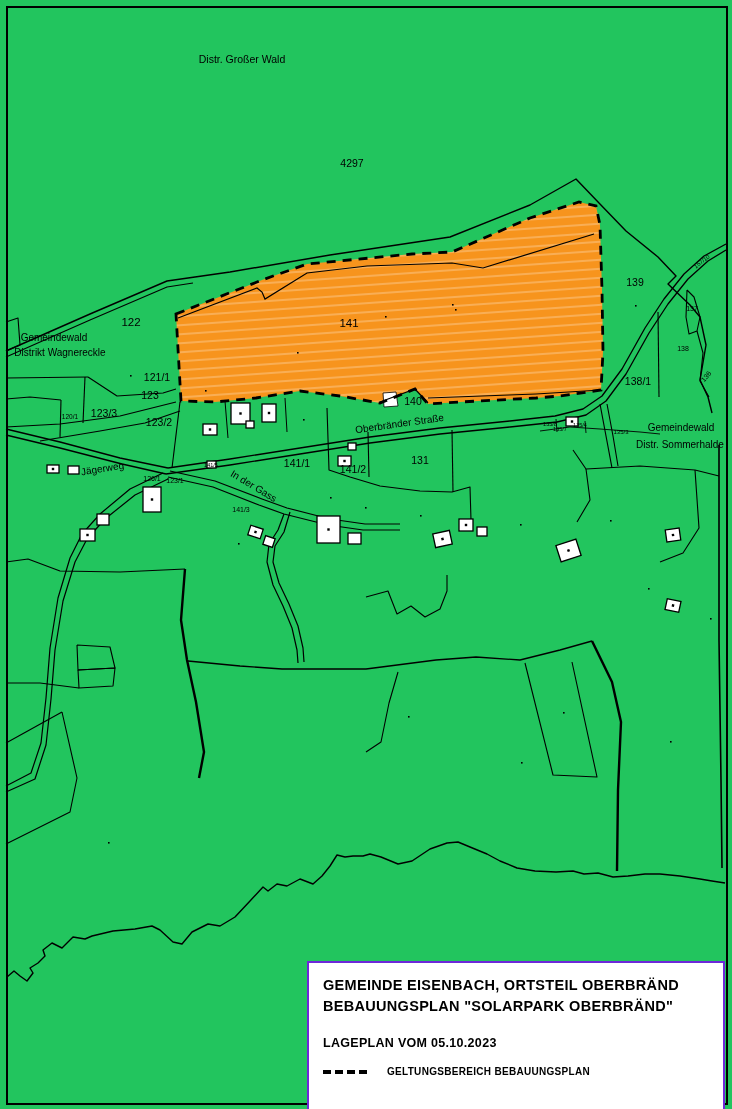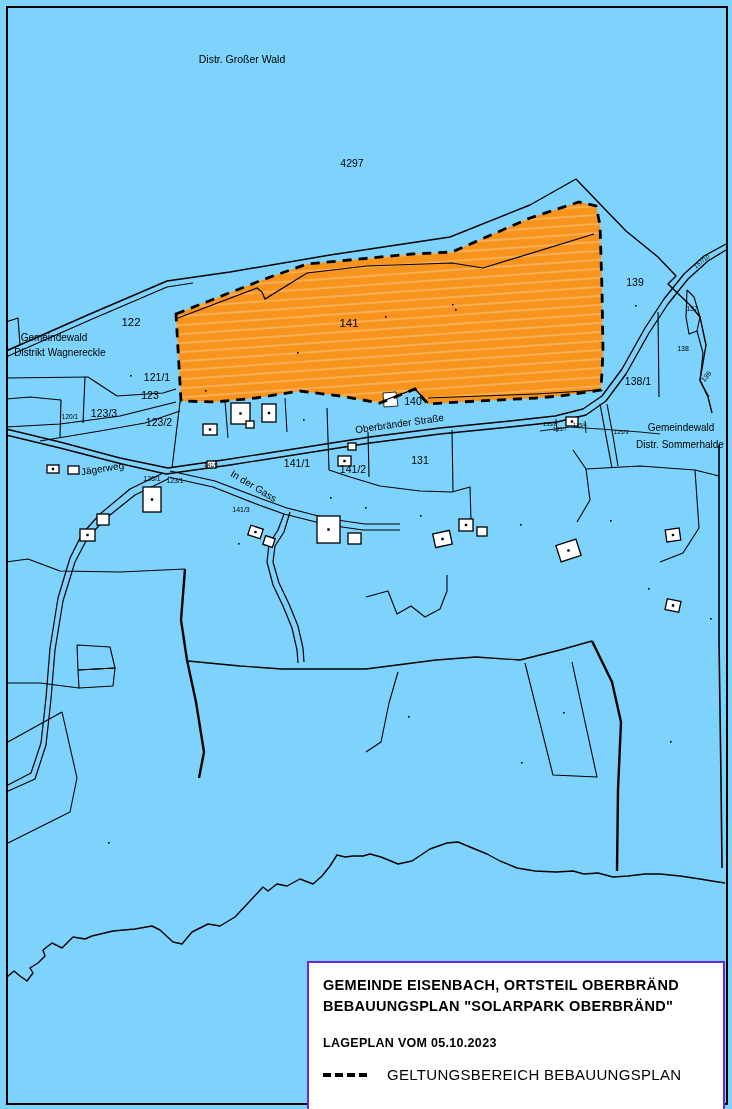--- a/index.html
+++ b/index.html
@@ -1,28 +1,28 @@
 <!DOCTYPE html>
 <html><head>
 <meta charset="utf-8">
 <style>
   html,body{margin:0;padding:0;background:#fff;}
-  #page{position:relative;width:732px;height:1109px;background:#7dd3fc;overflow:hidden;
+  #page{position:relative;width:732px;height:1109px;background:#22c55e;overflow:hidden;
         font-family:"Liberation Sans",sans-serif;}
   #frame{position:absolute;left:6px;top:6px;width:718px;height:1095px;border:2px solid #000;}
   #map-svg{position:absolute;left:0;top:0;width:732px;height:1109px;}
   #title-block{position:absolute;left:307px;top:961px;width:418px;height:168px;
       border:2px solid #6d28d9;background:#fff;box-sizing:border-box;padding:12px 0 0 14px;}
   .tb-line1,.tb-line2{font-size:14.5px;font-weight:bold;letter-spacing:.3px;color:#000;
       white-space:nowrap;line-height:21px;}
   .tb-line3{font-size:12.5px;font-weight:bold;letter-spacing:.3px;color:#000;margin-top:19px;}
   .tb-legend{display:flex;align-items:center;margin-top:16px;}
   .dash-sym{display:flex;align-items:center;margin-right:16px;}
   .dash-sym i{display:block;width:8px;height:4px;background:#000;margin-right:4px;}
-  .tb-legend-label{font-size:15px;font-weight:normal;letter-spacing:.3px;color:#000;}
+  .tb-legend-label{font-size:10px;font-weight:bold;letter-spacing:.3px;color:#000;}
 </style>
 </head>
 <body>
 
 <div id="page">
 
   <svg id="map-svg" viewBox="0 0 732 1109" xmlns="http://www.w3.org/2000/svg">
     <defs>
       <pattern id="hatch" width="9" height="9" patternUnits="userSpaceOnUse" patternTransform="rotate(-4)">
         <rect width="9" height="9" fill="none"></rect>

